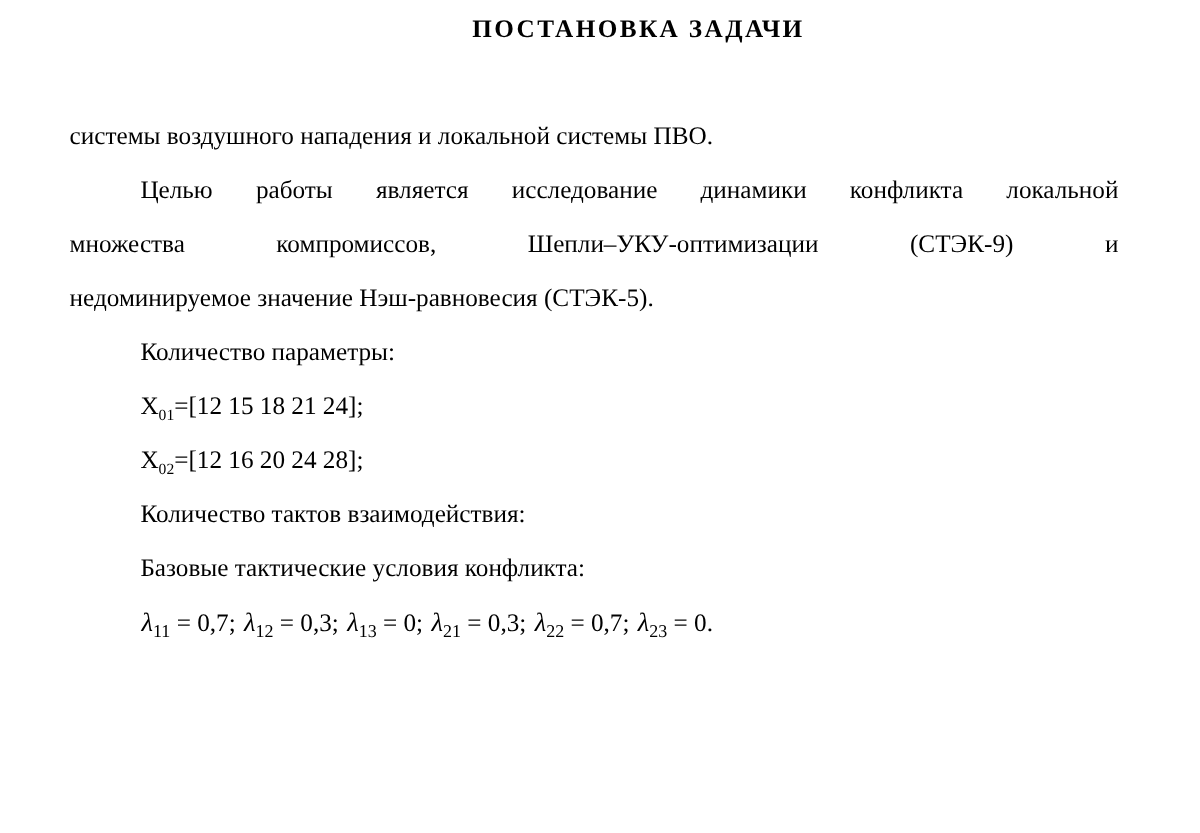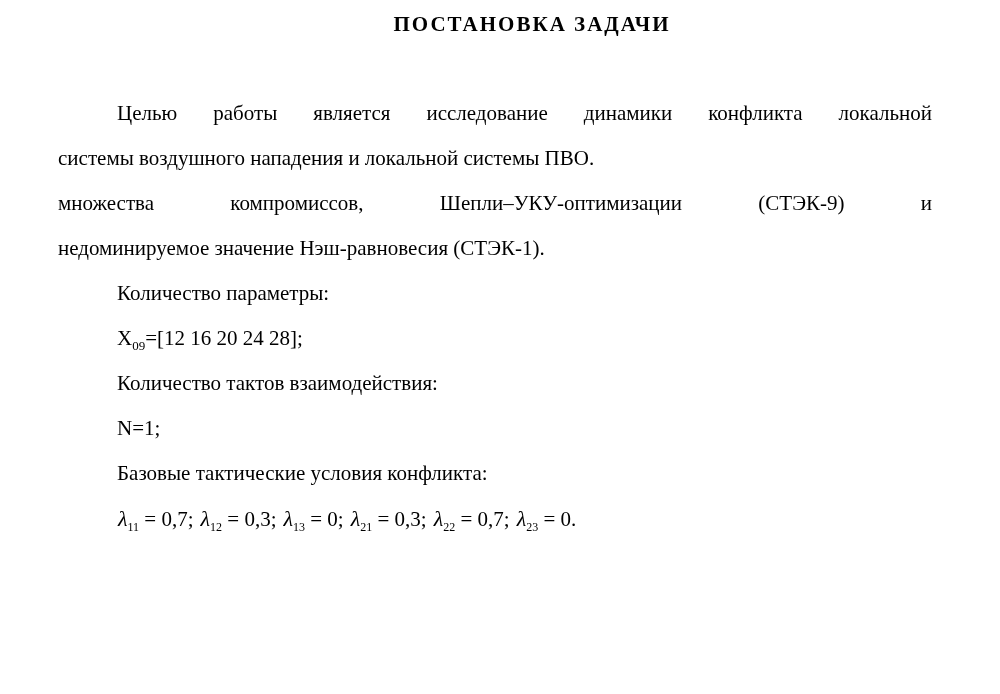--- a/index.html
+++ b/index.html
@@ -53,47 +53,47 @@
     top: -7px;
   }
   .fx sub { font-style: italic; }
   .lam-group { margin-right: 7px; }
   .lam-sym {
     font-style: italic;
     font-size: 22px;
   }
   .lam-sub {
     font-style: normal;
-    font-size: 12px;
+    font-size: 15px;
     text-align: center;
   }
 </style>
 </head>
 <body>
 
 <div class="page">
 
   <h1 class="doc-title">ПОСТАНОВКА ЗАДАЧИ</h1>
 
   <div class="content">
 
+    <div class="line">системы воздушного нападения и локальной системы ПВО.</div>
     <div class="line just ind">Целью работы является исследование динамики конфликта локальной</div>
-    <div class="line">системы воздушного нападения и локальной системы ПВО.</div>
 
     <div class="line just">множества компромиссов, Шепли–УКУ-оптимизации (СТЭК-9) и</div>
-    <div class="line">недоминируемое значение Нэш-равновесия (СТЭК-1).</div>
+    <div class="line">недоминируемое значение Нэш-равновесия (СТЭК-5).</div>
 
     <div class="line ind">Количество параметры:</div>
 
+    <div class="line ind"><span>X</span><sub>01</sub><span>=[12 15 18 21 24];</span></div>
 
-    <div class="line ind"><span>X</span><sub>09</sub><span>=[12 16 20 24 28];</span></div>
+    <div class="line ind"><span>X</span><sub>02</sub><span>=[12 16 20 24 28];</span></div>
 
     <div class="line ind">Количество тактов взаимодействия:</div>
 
-    <div class="line ind">N=1;</div>
 
 
     <div class="line ind">Базовые тактические условия конфликта:</div>
 
     <div class="line ind3"><span class="lam-group"><span class="lam-sym">λ</span><sub class="lam-sub">11</sub><span> = 0,7;</span></span><span class="lam-group"><span class="lam-sym">λ</span><sub class="lam-sub">12</sub><span> = 0,3;</span></span><span class="lam-group"><span class="lam-sym">λ</span><sub class="lam-sub">13</sub><span> = 0;</span></span><span class="lam-group"><span class="lam-sym">λ</span><sub class="lam-sub">21</sub><span> = 0,3;</span></span><span class="lam-group"><span class="lam-sym">λ</span><sub class="lam-sub">22</sub><span> = 0,7;</span></span><span class="lam-group"><span class="lam-sym">λ</span><sub class="lam-sub">23</sub><span> = 0.</span></span></div>
 
   </div>
 </div>
 
 </body></html>

